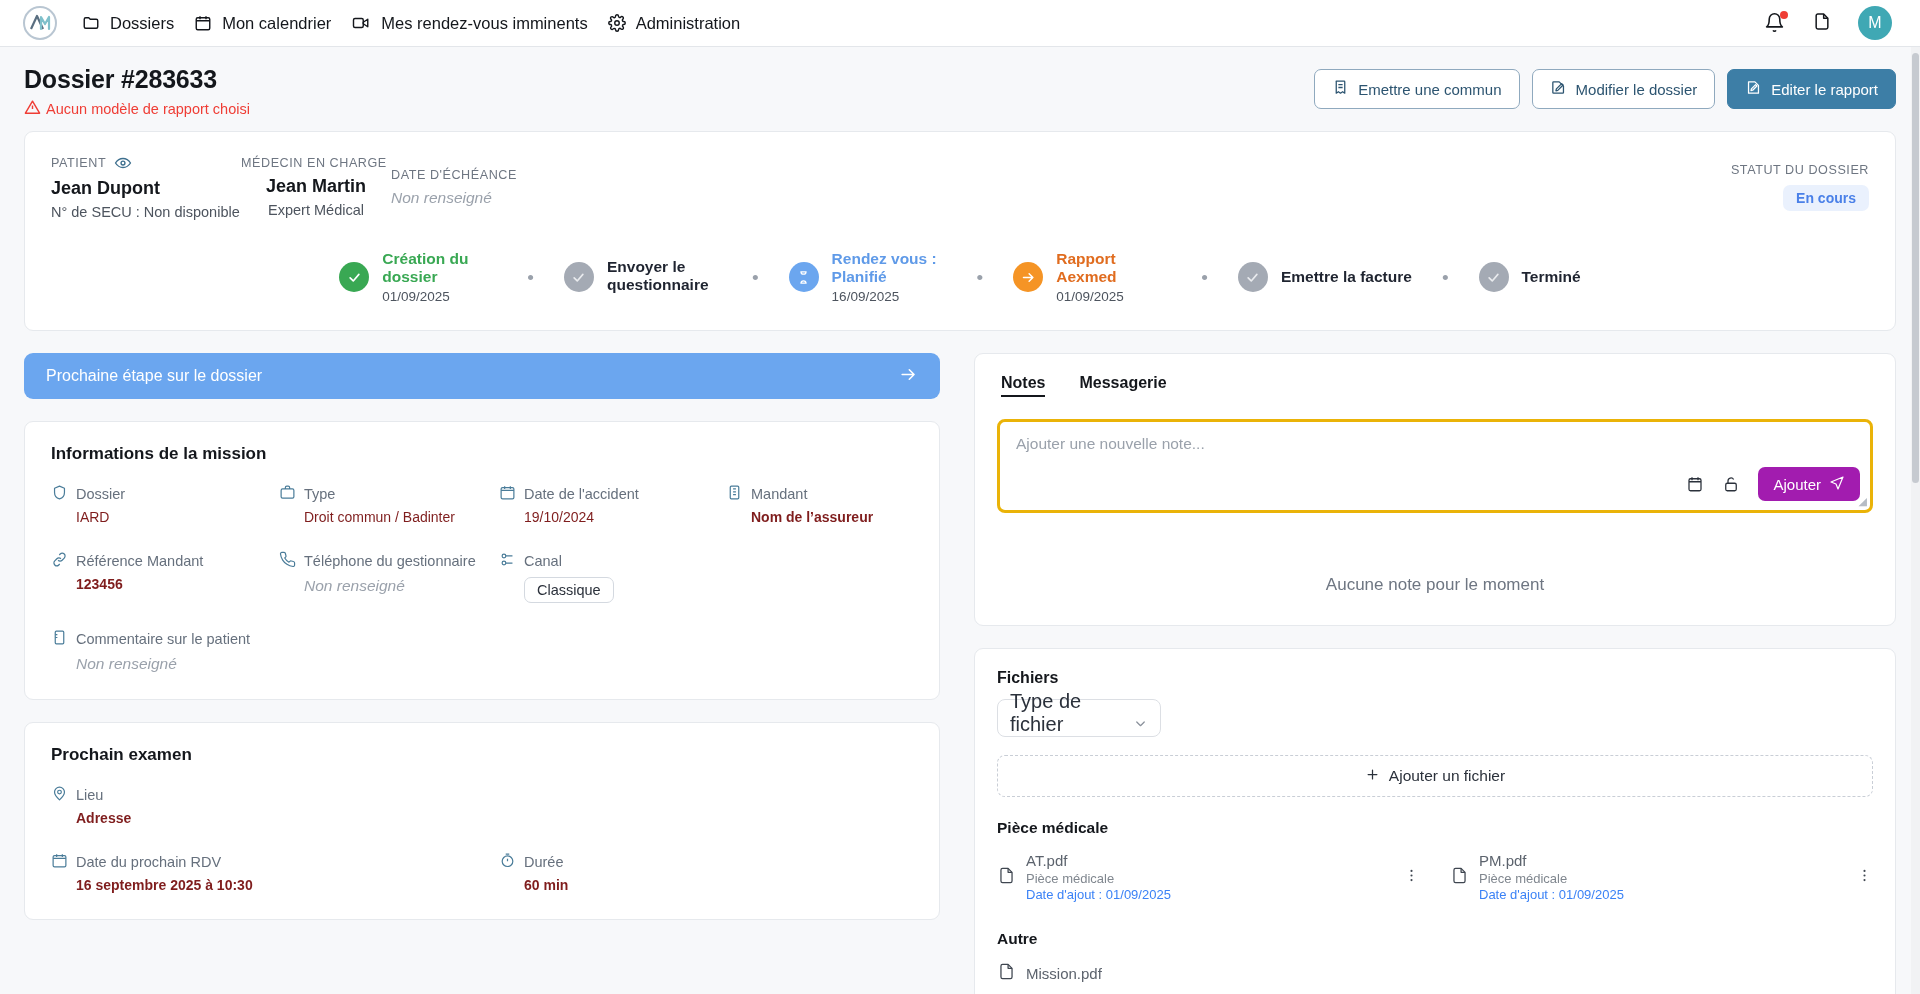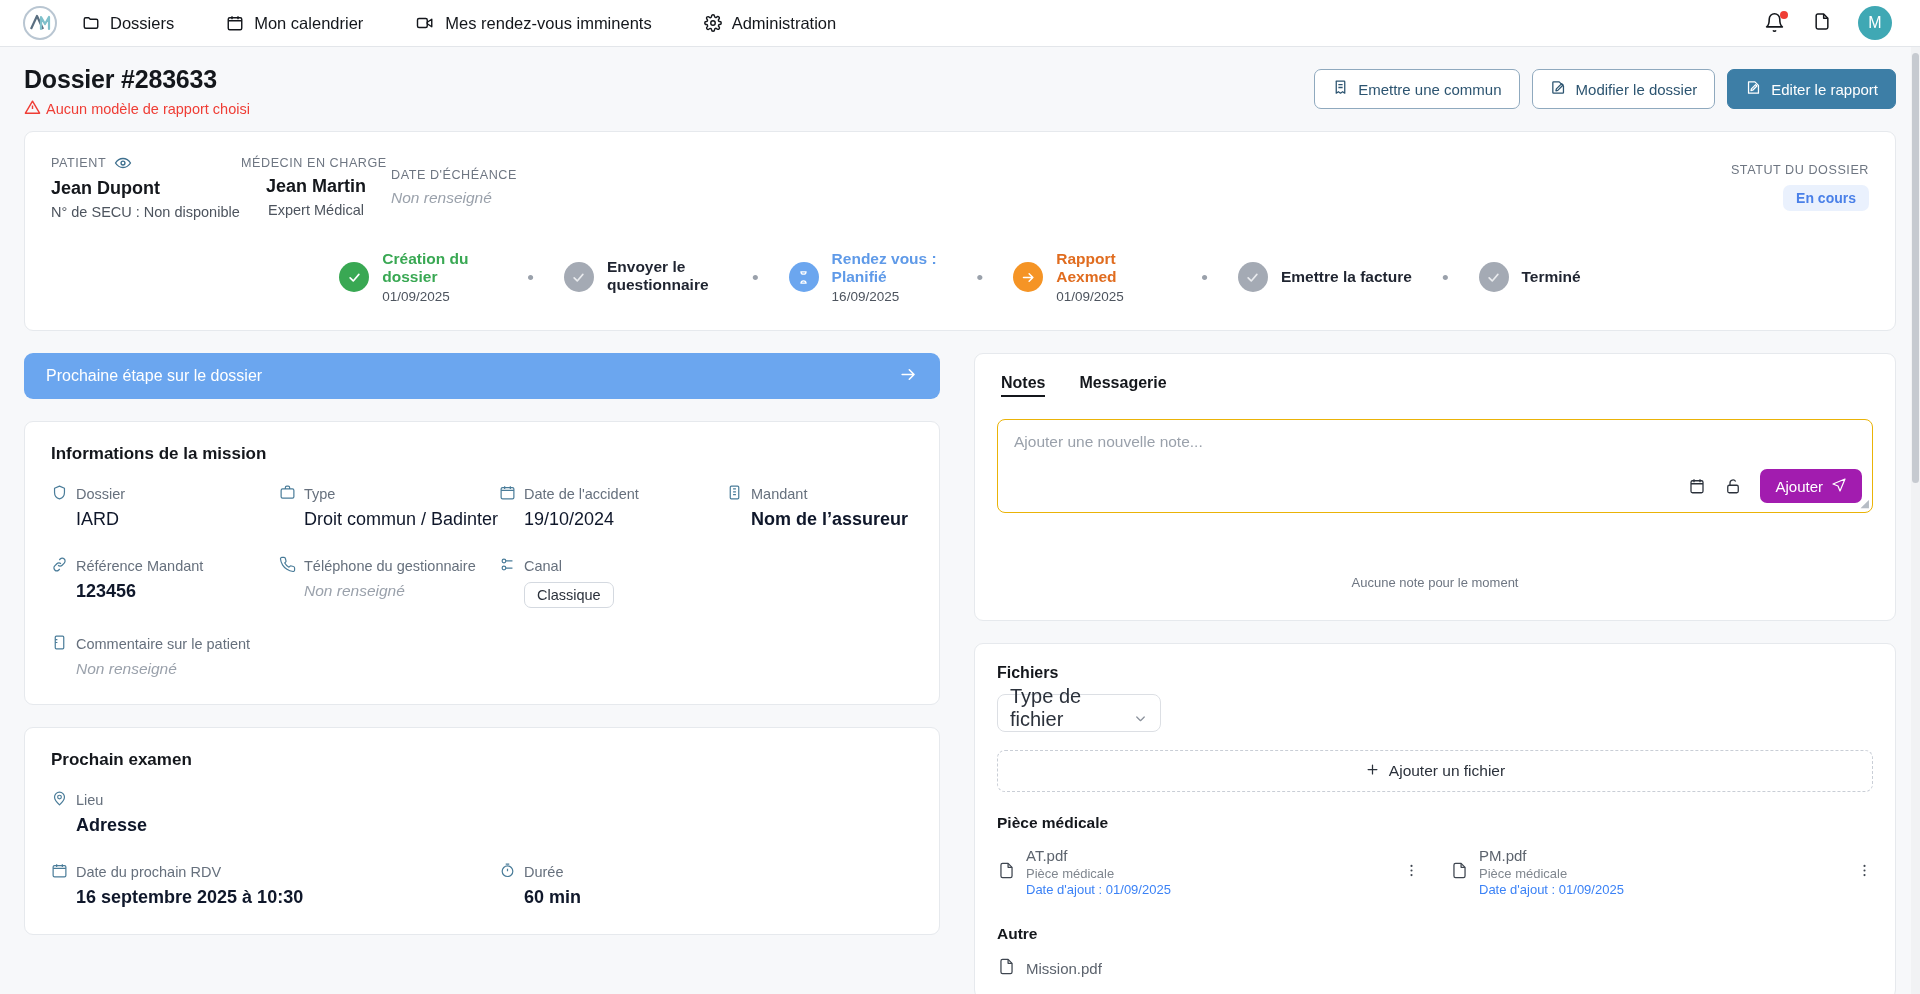--- a/index.html
+++ b/index.html
@@ -11,21 +11,21 @@
     color: #1f2430;
   }
   .app { width: 1920px; height: 994px; position: relative; display: flex; flex-direction: column; }
 
   
   .topnav {
     height: 47px; background: #ffffff; border-bottom: 1px solid #e3e6ea;
     display: flex; align-items: center; padding: 0 22px; flex: 0 0 47px;
   }
   .logo { width: 36px; height: 36px; margin-right: 24px; flex: 0 0 36px; }
-  .nav-items { display: flex; align-items: center; gap: 52px; }
+  .nav-items { display: flex; align-items: center; gap: 20px; }
   .nav-item {
     display: flex; align-items: center; gap: 10px;
     font-size: 16.5px; color: #14171c; cursor: pointer; line-height: 1;
   }
   .nav-item svg { display: block; }
   .nav-right { margin-left: auto; display: flex; align-items: center; gap: 26px; padding-right: 6px; }
   .bell-wrap { position: relative; width: 22px; height: 22px; cursor: pointer; }
   .bell-dot {
     position: absolute; right: -2px; top: -1px; width: 8px; height: 8px;
     border-radius: 50%; background: #ef3d35;
@@ -114,53 +114,53 @@
     cursor: pointer;
   }
   .banner .arrow { margin-left: auto; }
 
   .info-card { margin-top: 22px; padding: 22px 26px 26px 26px; }
   .card-title { font-size: 17px; font-weight: bold; color: #14171c; }
 
   .grid4 { display: grid; grid-template-columns: 228px 220px 227px 1fr; row-gap: 26px; margin-top: 20px; }
   .field-label { display: flex; align-items: center; gap: 8px; font-size: 14.5px; color: #66707d; }
   .field-label svg { flex: 0 0 auto; }
-  .field-value { font-size: 18px; font-weight: bold; color: #0f172a; margin-top: 5px; padding-left: 25px; }
+  .field-value { font-size: 14px; font-weight: bold; color: #7f1d1d; margin-top: 5px; padding-left: 25px; }
   .field-value.plain { font-weight: normal; }
   .field-na { font-size: 15.5px; color: #9aa1ab; font-style: italic; margin-top: 6px; padding-left: 25px; }
   .chip {
     display: inline-block; margin-top: 6px; margin-left: 25px;
     border: 1px solid #d4d9e0; border-radius: 7px; padding: 4px 12px;
     font-size: 14.5px; color: #2b313b; background: #fff;
   }
 
   .exam-card { margin-top: 22px; padding: 22px 26px 26px 26px; }
   .grid2 { display: grid; grid-template-columns: 448px 1fr; row-gap: 26px; margin-top: 20px; }
 
   
   .notes-card { padding: 20px 22px 30px 22px; }
   .tabs { display: flex; gap: 34px; padding-left: 4px; }
   .tab { font-size: 16px; font-weight: bold; color: #14171c; cursor: pointer; padding-bottom: 3px; }
   .tab.active { border-bottom: 2px solid #14171c; }
   .note-box {
-    margin-top: 22px; border: 1px solid #eab308; border-radius: 8px;
+    margin-top: 22px; border: 3px solid #eab308; border-radius: 8px;
     height: 94px; position: relative; padding: 13px 16px; background: #fff;
   }
   .note-ph { font-size: 15.5px; color: #9aa1ab; }
   .note-tools {
     position: absolute; right: 10px; bottom: 9px; display: flex; align-items: center; gap: 18px;
   }
   .icon-btn { cursor: pointer; display: inline-flex; color: #2b313b; }
   .btn-add {
     background: #a21caf; color: #fff; border-radius: 7px; height: 34px;
     padding: 0 15px; display: flex; align-items: center; gap: 8px;
     font-size: 15px; font-weight: 500; cursor: pointer;
   }
   .resize-grip { position: absolute; right: 3px; bottom: 2px; color: #b6bcc5; font-size: 11px; }
-  .empty-notes { text-align: center; font-size: 13px; color: #6e7682; margin-top: 62px; }
+  .empty-notes { text-align: center; font-size: 17px; color: #6e7682; margin-top: 62px; }
 
   .files-card { margin-top: 22px; padding: 20px 22px 14px 22px; overflow: hidden; }
   .files-title { font-size: 16px; font-weight: bold; color: #14171c; }
   .select {
     margin-top: 12px; width: 164px; height: 38px; border: 1px solid #dcdfe4;
     border-radius: 8px; background: #fff; display: flex; align-items: flex-end;
     padding: 0 12px; font-size: 20px; color: #2b313b; cursor: pointer;
   }
   .select .chev { margin-left: auto; color: #8b929c; }
   .dropzone {

